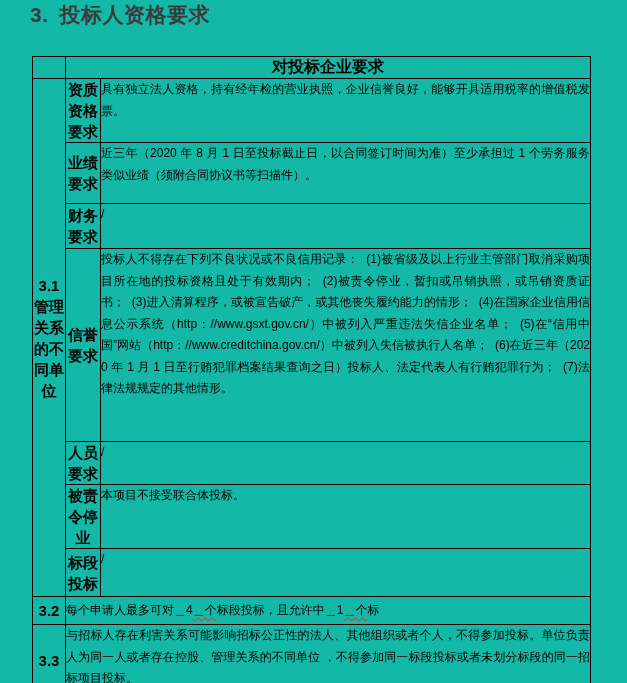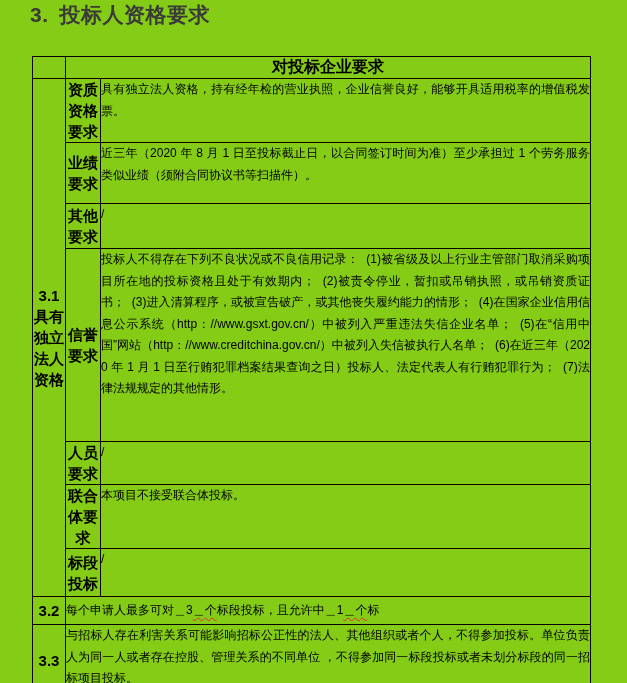--- a/index.html
+++ b/index.html
@@ -9,21 +9,21 @@
     width: 627px;
     height: 683px;
     overflow: hidden;
     font-family: "Liberation Sans", sans-serif;
     color: #000000;
   }
   .page {
     position: relative;
     width: 627px;
     height: 683px;
-    background: #84cc16;
+    background: #14b8a6;
   }
   .doc-title {
     position: absolute;
     left: 30px;
     top: 1px;
     font-size: 21px;
     font-weight: bold;
     color: #3a3a3a;
     letter-spacing: 0.5px;
     white-space: nowrap;
@@ -110,58 +110,58 @@
       <col style="width:490px">
     </colgroup>
 
     <tbody>
         <tr style="height:22px">
       <td></td>
       <td class="head-cell" colspan="2">对投标企业要求</td>
     </tr>
 
     <tr style="height:62px">
-      <td class="sec-cell" rowspan="7"><span style="display: block;">3.1</span><span>具有独立法人资格</span></td>
+      <td class="sec-cell" rowspan="7"><span style="display: block;">3.1</span><span>管理关系的不同单位</span></td>
       <td class="label-cell">资质资格要求</td>
       <td class="content-cell">具有独立法人资格，持有经年检的营业执照，企业信誉良好，能够开具适用税率的增值税发票。</td>
     </tr>
 
     <tr style="height:61px">
       <td class="label-cell">业绩要求</td>
       <td class="content-cell">近三年（2020 年 8 月 1 日至投标截止日，以合同签订时间为准）至少承担过 1 个劳务服务类似业绩（须附合同协议书等扫描件）。</td>
     </tr>
 
     <tr style="height:45px">
-      <td class="label-cell">其他要求</td>
+      <td class="label-cell">财务要求</td>
       <td class="content-cell">/</td>
     </tr>
 
     <tr style="height:193px">
       <td class="label-cell">信誉要求</td>
       <td class="content-cell">投标人不得存在下列不良状况或不良信用记录：  (1)被省级及以上行业主管部门取消采购项目所在地的投标资格且处于有效期内；  (2)被责令停业，暂扣或吊销执照，或吊销资质证书；  (3)进入清算程序，或被宣告破产，或其他丧失履约能力的情形；  (4)在国家企业信用信息公示系统（http：//www.gsxt.gov.cn/）中被列入严重违法失信企业名单；  (5)在“信用中国”网站（http：//www.creditchina.gov.cn/）中被列入失信被执行人名单；  (6)在近三年（2020 年 1 月 1 日至行贿犯罪档案结果查询之日）投标人、法定代表人有行贿犯罪行为；  (7)法律法规规定的其他情形。</td>
     </tr>
 
     <tr style="height:40px">
       <td class="label-cell">人员要求</td>
       <td class="content-cell">/</td>
     </tr>
 
     <tr style="height:64px">
-      <td class="label-cell">联合体要求</td>
+      <td class="label-cell">被责令停业</td>
       <td class="content-cell">本项目不接受联合体投标。</td>
     </tr>
 
     <tr style="height:48px">
       <td class="label-cell">标段投标</td>
       <td class="content-cell">/</td>
     </tr>
 
     <tr style="height:28px">
       <td class="id-cell">3.2</td>
-      <td class="content-cell" colspan="2" style="vertical-align:middle"><span>每个申请人最多可对＿3</span><span class="wavy">＿个</span><span>标段投标，且允许中＿1</span><span class="wavy">＿个</span><span>标</span></td>
+      <td class="content-cell" colspan="2" style="vertical-align:middle"><span>每个申请人最多可对＿4</span><span class="wavy">＿个</span><span>标段投标，且允许中＿1</span><span class="wavy">＿个</span><span>标</span></td>
     </tr>
 
     <tr style="height:72px">
       <td class="id-cell">3.3</td>
       <td class="content-cell" colspan="2">与招标人存在利害关系可能影响招标公正性的法人、其他组织或者个人，不得参加投标。单位负责人为同一人或者存在控股、管理关系的不同单位 ，不得参加同一标段投标或者未划分标段的同一招标项目投标。</td>
     </tr>
   </tbody>
     </table>
 
 </div>

